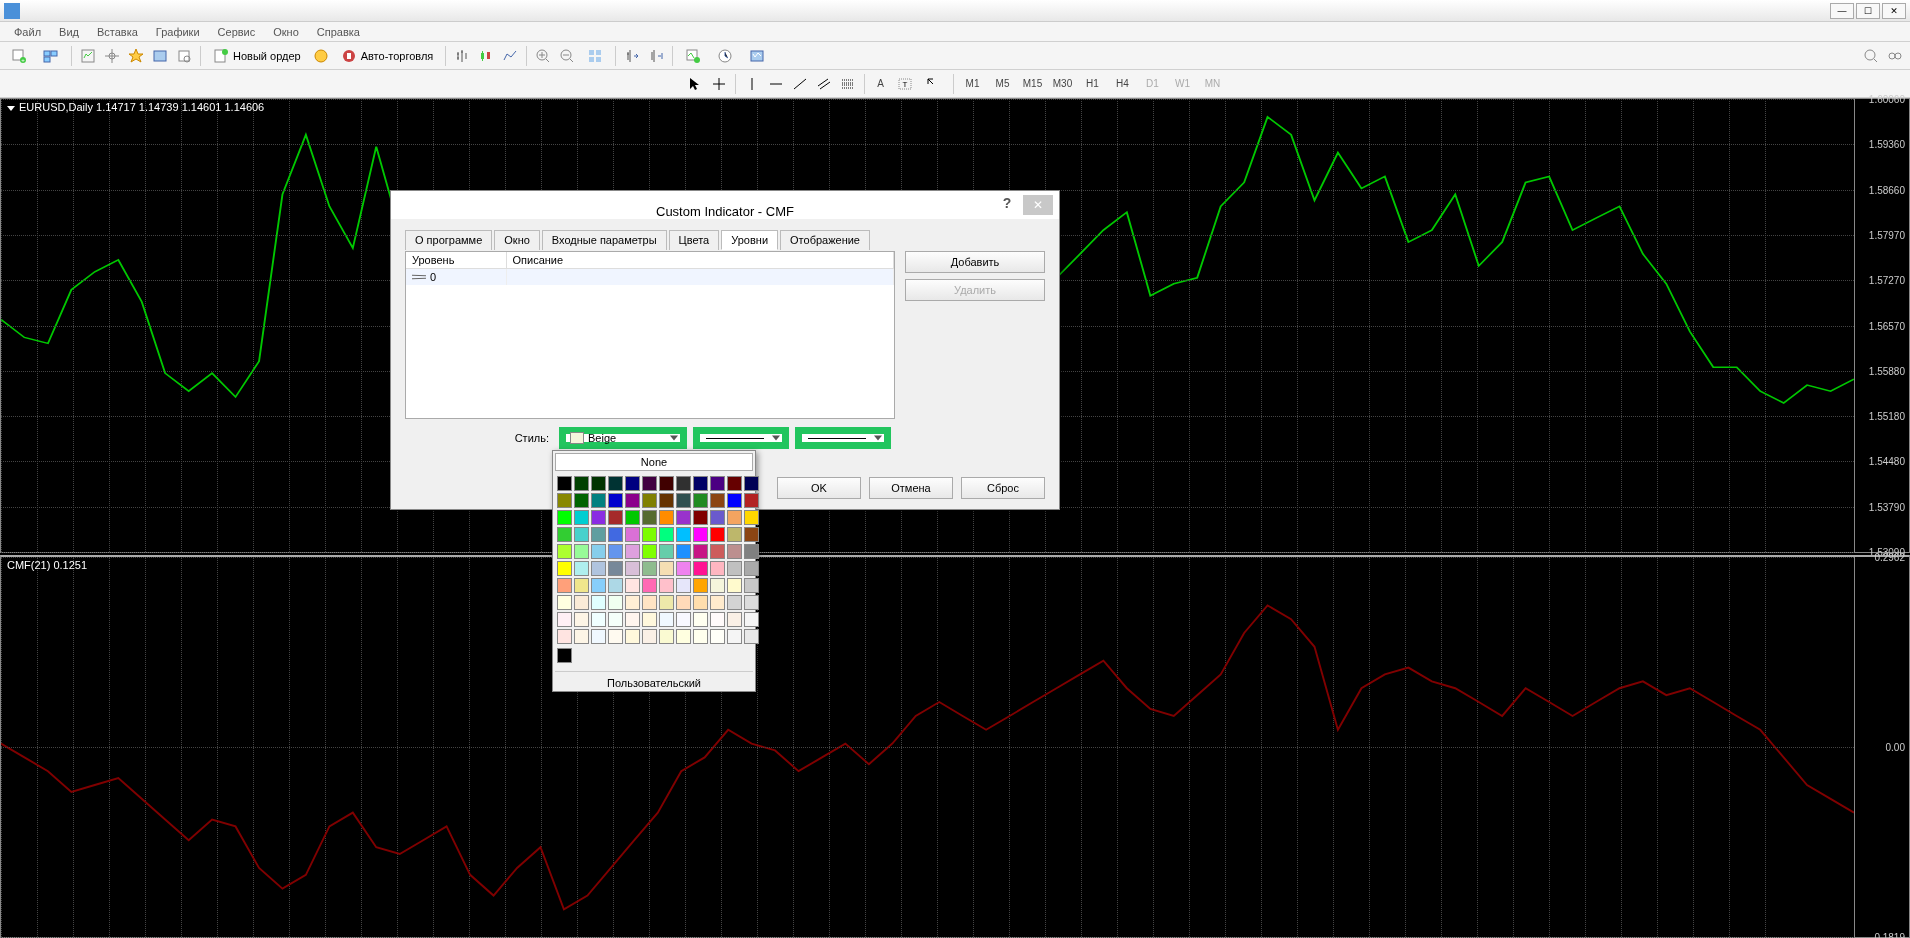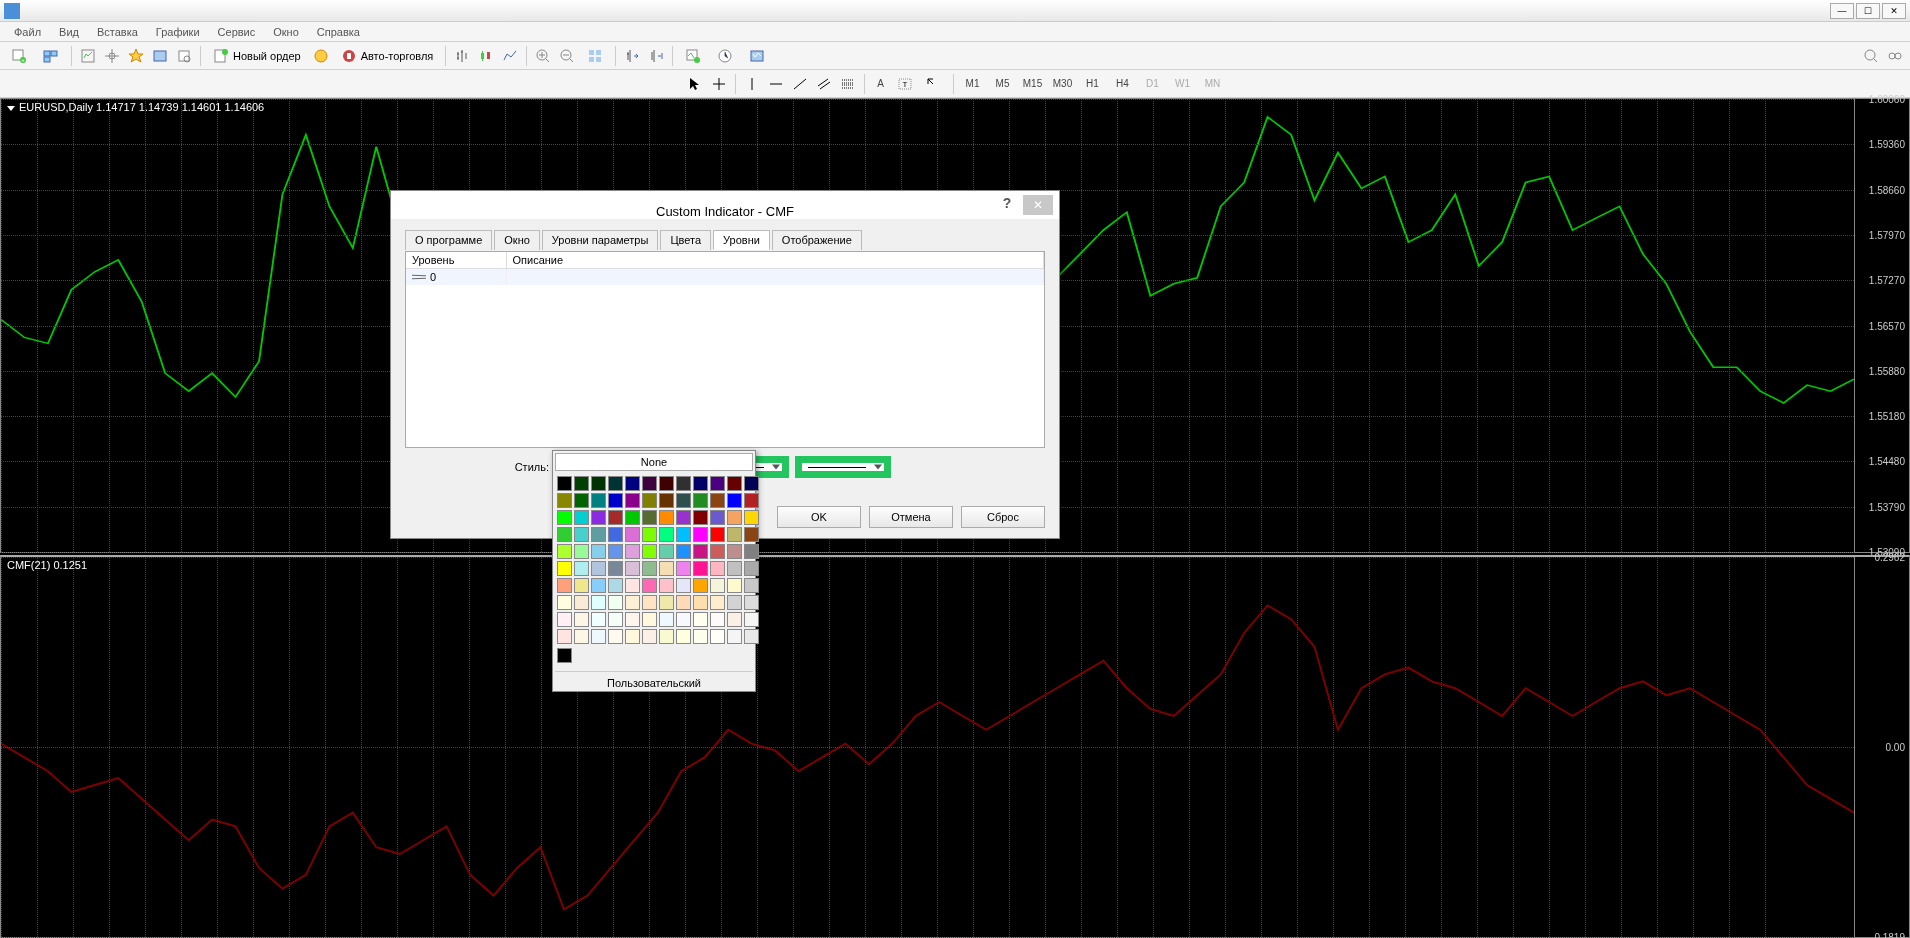--- a/index.html
+++ b/index.html
@@ -469,41 +469,45 @@
 <div class="dialog">
   <div class="dialog-title">
     <span>Custom Indicator - CMF</span>
     <span class="help">?</span>
     <span class="close">✕</span>
   </div>
   <div class="dialog-body">
     <div class="tabs">
       <div class="tab">О программе</div>
       <div class="tab">Окно</div>
-      <div class="tab">Уровни параметры</div>
+      <div class="tab">Входные параметры</div>
       <div class="tab">Цвета</div>
       <div class="tab active">Уровни</div>
       <div class="tab">Отображение</div>
     </div>
     <div style="display:flex;gap:10px;margin-top:2px">
-      <div class="levels-table" style="height:197px">
+      <div class="levels-table" style="height:168px">
         <table>
           <thead>
               <tr>
             <th style="width:100px">Уровень</th>
             <th>Описание</th>
           </tr>
             </thead>
           <tbody>
             <tr>
               <td><span class="level-icon"></span><span>0</span></td>
               <td></td>
             </tr>
           </tbody>
         </table>
+      </div>
+      <div class="levels-buttons">
+        <div class="btn">Добавить</div>
+        <div class="btn disabled">Удалить</div>
       </div>
     </div>
     <div class="style-row">
       <label>Стиль:</label>
       <div class="combo color">
         <span class="swatch"></span>
         <span>Beige</span>
         <span class="dd"></span>
       </div>
       <div class="combo line">

